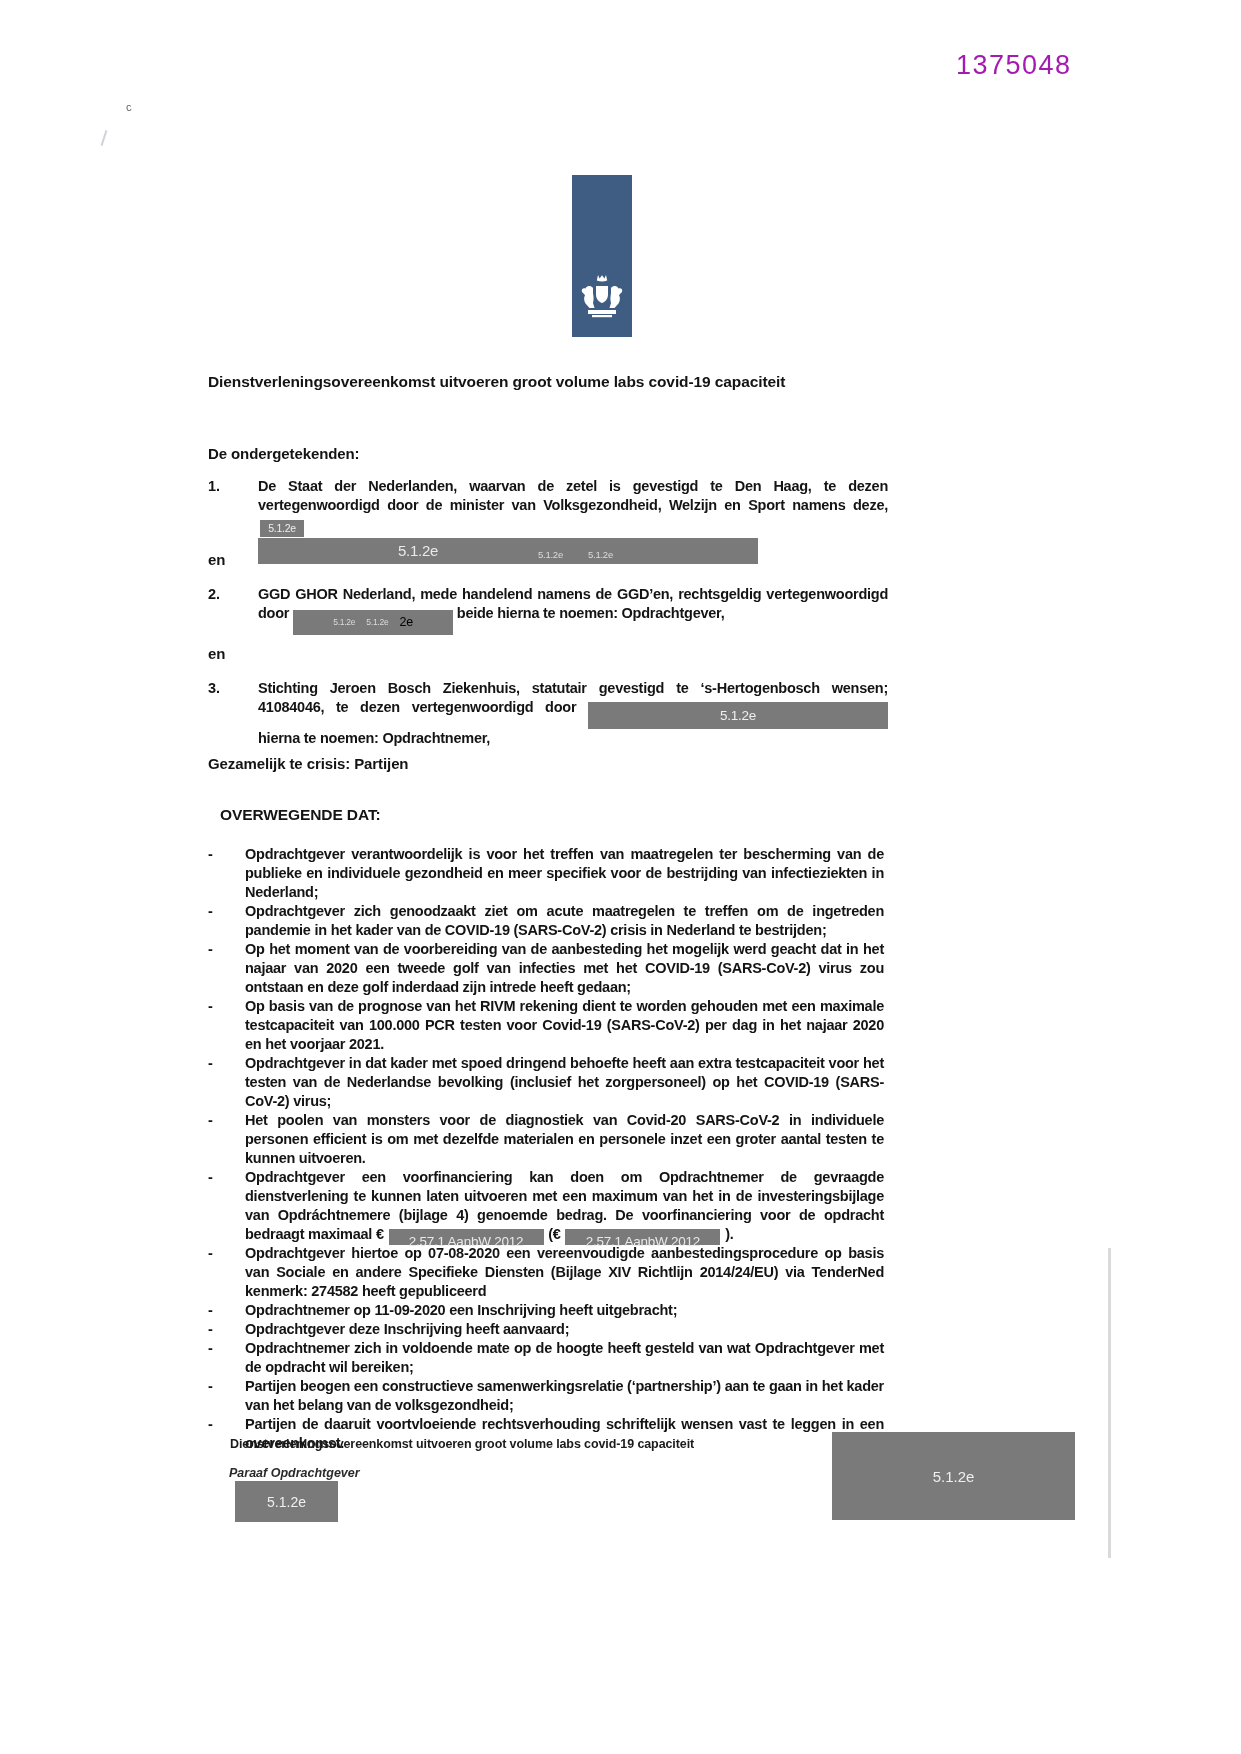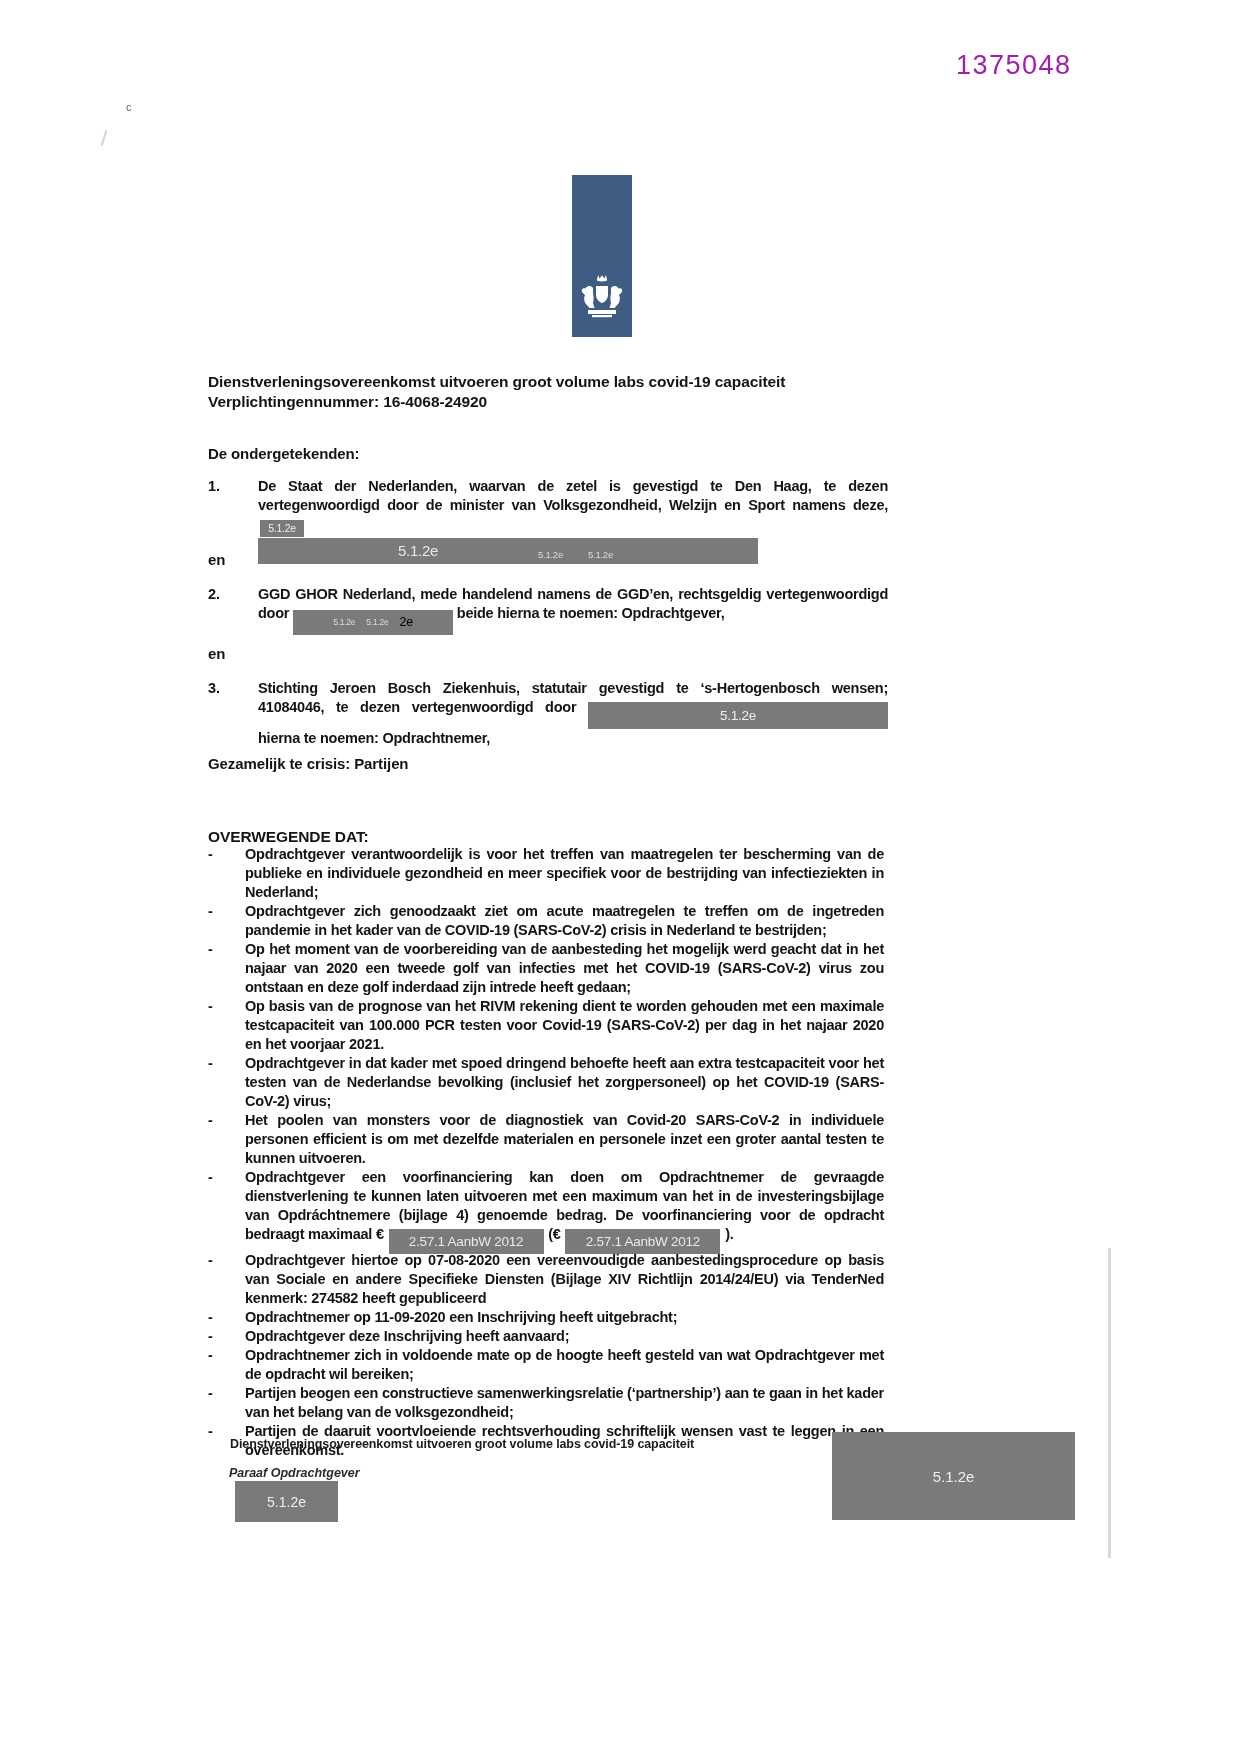--- a/index.html
+++ b/index.html
@@ -32,21 +32,21 @@
     left:572px;top:175px;width:60px;height:162px;
     background:var(--logo-blue);
     display:flex;align-items:flex-end;justify-content:center;
     padding-bottom:9px;
   }
   
   .title-block{left:208px;top:372px;width:690px;font-weight:700;font-size:15.5px;line-height:20px;letter-spacing:-.1px;}
   .section-heading{font-weight:700;font-size:15px;letter-spacing:-.1px;}
   .h-ondergetekenden{left:208px;top:445px;}
   .h-gezamelijk{left:208px;top:755px;}
-  .h-overwegende{left:208px;top:806px;font-size:15.5px;margin-top:22px;}
+  .h-overwegende{left:220px;top:806px;font-size:15.5px;}
   .h-en1{left:208px;top:551px;}
   .h-en2{left:208px;top:645px;}
   
   .party{left:208px;top:0;width:680px;display:flex;}
   .party .pnum{width:50px;flex:0 0 50px;font-weight:700;font-size:14.5px;line-height:19px;}
   .party .ptext{flex:1;font-weight:700;font-size:14.5px;line-height:19px;letter-spacing:-.25px;text-align:justify;}
   .p1{top:477px;}
   .p2{top:585px;}
   .p3{top:679px;}
   
@@ -70,21 +70,21 @@
   .p3box{
     display:inline-block;width:300px;height:27px;line-height:27px;
     text-align:center;font-size:13.5px;vertical-align:-8px;
   }
   
   .considerations{left:208px;top:845px;width:676px;}
   .bullet{display:flex;}
   .bullet .dash{flex:0 0 37px;font-weight:700;font-size:14.5px;line-height:19px;}
   .bullet .btext{flex:1;font-weight:700;font-size:14.5px;line-height:19px;letter-spacing:-.25px;text-align:justify;}
   .redact-inline-wide{
-    display:inline-block;min-width:155px;height:25px;line-height:25px;
+    display:inline-block;min-width:155px;height:16px;line-height:25px;
     text-align:center;font-size:13.5px;vertical-align:-7px;margin:-3px 1px;
     color:#e9e9e9;background:var(--redact-bg);font-weight:400;
   }
   
   .footer-title{left:230px;top:1437px;font-weight:700;font-size:12.5px;letter-spacing:-.1px;color:#1b1b1b;}
   .paraaf{left:229px;top:1466px;font-weight:700;font-style:italic;font-size:12.5px;color:#2a2a2a;}
   .footer-box-left{
     left:235px;top:1481px;width:103px;height:41px;
     display:flex;align-items:center;justify-content:center;font-size:14px;
   }
@@ -115,21 +115,20 @@
           <path d="M31 14 c2.5 -3 6.5 -2.5 7.5 0.5 c2.5 -1 4.5 1 3.5 3.5 l-3 3 c1.5 3 1 6 -0.5 8.5 l-4 4.5 h-5 l1.5 -5 c-1 -3 -0.5 -7 0 -9.5 Z"></path>
           <rect x="8" y="36" width="28" height="4"></rect>
           <rect x="12" y="41" width="20" height="2.2"></rect>
         </g>
       </svg>
     </span>
   </div>
 
   <div class="abs title-block">
     <div>Dienstverleningsovereenkomst uitvoeren groot volume labs covid-19 capaciteit</div>
-    <div>Verplichtingennummer: 16-4068-24920</div>
   </div>
 
   <div class="abs section-heading h-ondergetekenden">De ondergetekenden:</div>
 
   <div class="abs party p1">
     <span class="pnum">1.</span>
     <div class="ptext">
       <span>De Staat der Nederlanden, waarvan de zetel is gevestigd te Den Haag, te dezen vertegenwoordigd door de minister van Volksgezondheid, Welzijn en Sport namens deze,</span><span class="redact redact-inline-sm">5.1.2e</span>
       <div class="redact redact-bar">
         <span class="big">5.1.2e</span>

